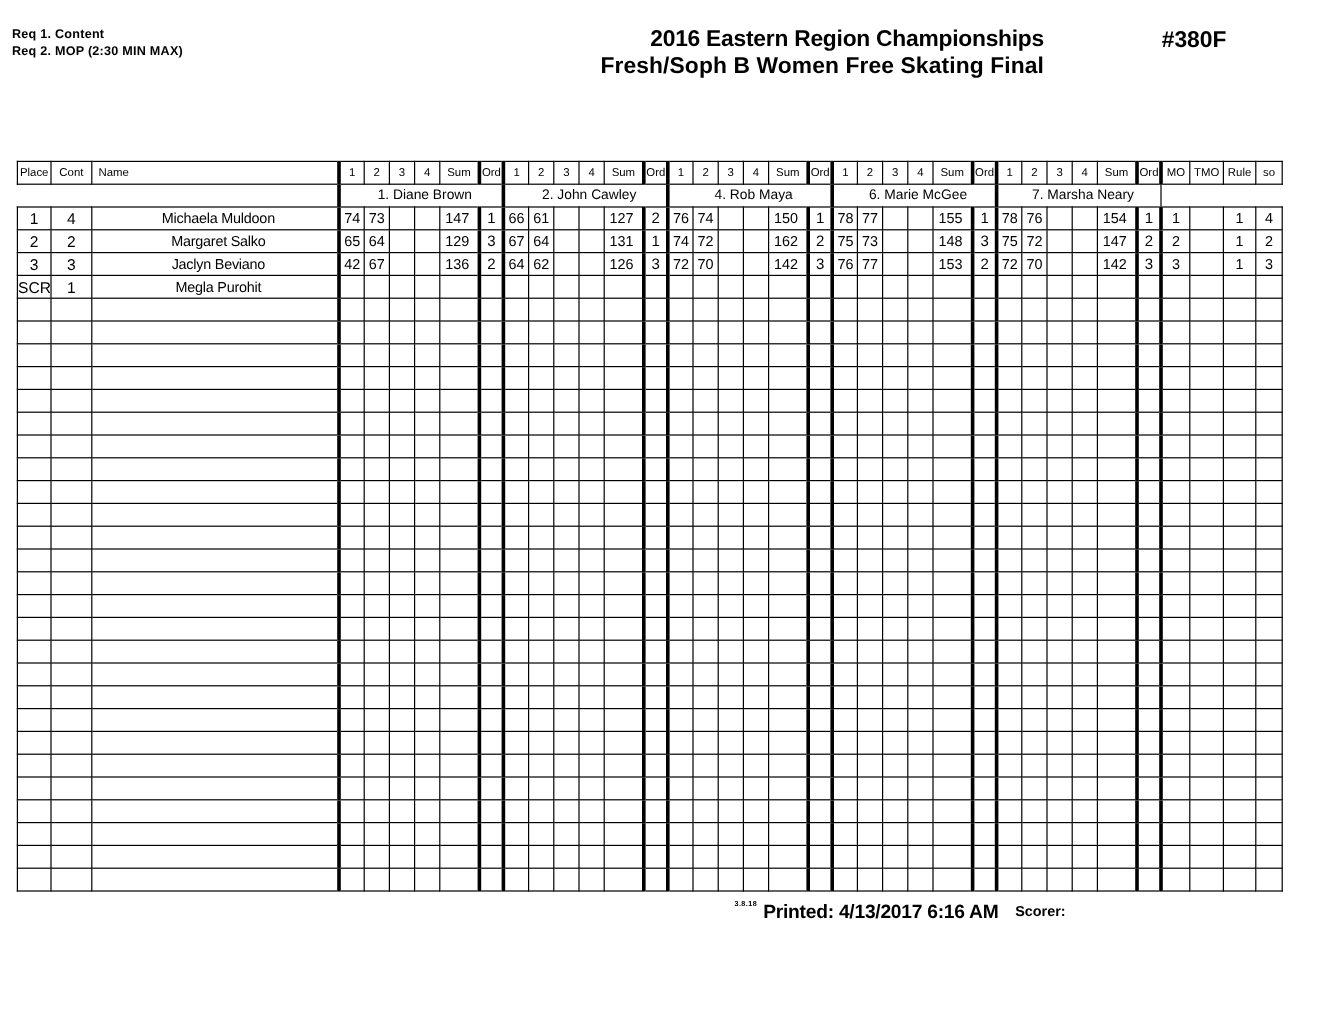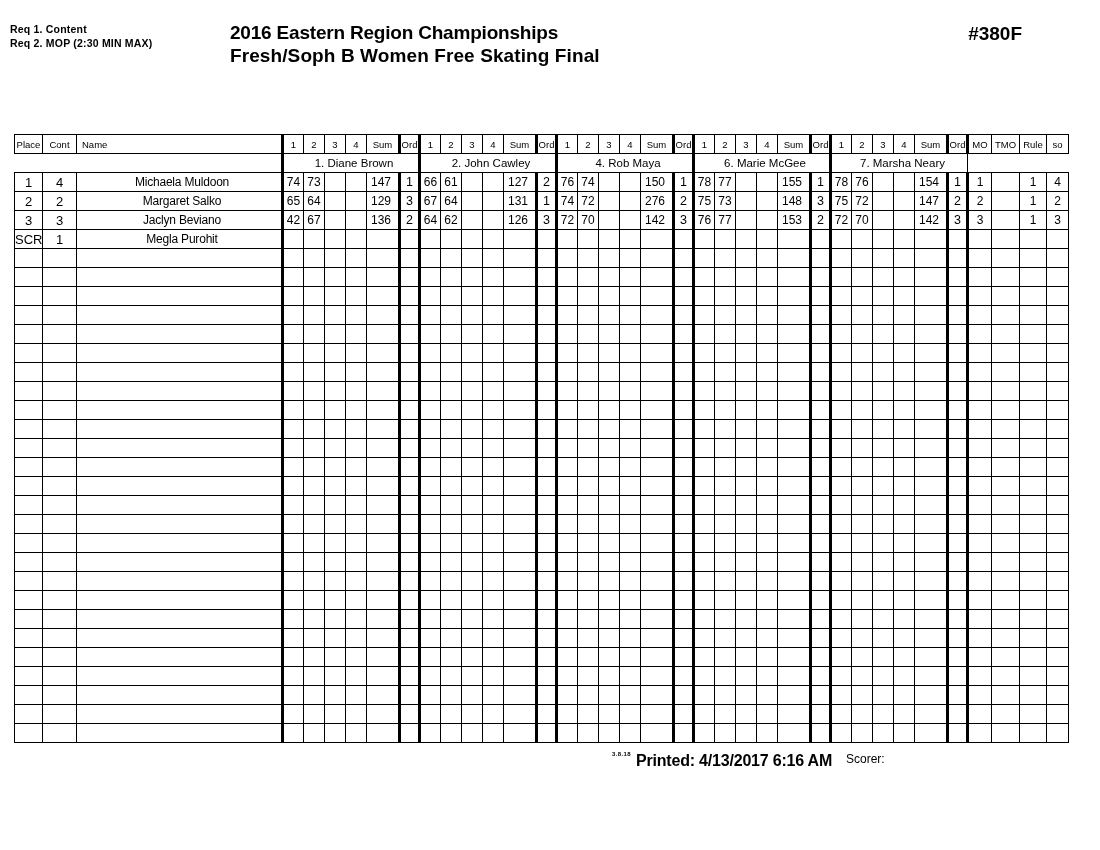--- a/index.html
+++ b/index.html
@@ -26,21 +26,21 @@
     line-height: 14px;
     letter-spacing: 0.2px;
   }
 
   
   #heading {
     position: absolute;
     left: 230px;
     top: 22px;
     width: 640px;
-    text-align: left;
+    text-align: right;
   }
   #title-main {
     font-size: 19px;
     font-weight: bold;
     line-height: 22px;
     letter-spacing: -0.2px;
   }
   #title-venue {
     font-size: 15px;
     font-weight: normal;
@@ -154,21 +154,21 @@
     top: 2px;
     font-size: 16px;
     font-weight: bold;
     letter-spacing: -0.2px;
   }
   #footer-scorer {
     position: absolute;
     left: 832px;
     top: 2px;
     font-size: 12px;
-    font-weight: normal;
+    font-weight: bold;
     text-align: right;
   }
 </style>
 </head>
 <body>
 
 <div id="req-block">
   <div>Req 1.  Content</div>
   <div>Req 2.  MOP (2:30 MIN MAX)</div>
 </div>
@@ -335,21 +335,21 @@
           <td class="r-score thick-l">67</td>
           <td class="r-score">64</td>
           <td class="r-score"></td>
           <td class="r-score"></td>
           <td class="r-sum">131</td>
           <td class="r-ord thick-l thick-r">1</td>
           <td class="r-score thick-l">74</td>
           <td class="r-score">72</td>
           <td class="r-score"></td>
           <td class="r-score"></td>
-          <td class="r-sum">276</td>
+          <td class="r-sum">162</td>
           <td class="r-ord thick-l thick-r">2</td>
           <td class="r-score thick-l">75</td>
           <td class="r-score">73</td>
           <td class="r-score"></td>
           <td class="r-score"></td>
           <td class="r-sum">148</td>
           <td class="r-ord thick-l thick-r">3</td>
           <td class="r-score thick-l">75</td>
           <td class="r-score">72</td>
           <td class="r-score"></td>

